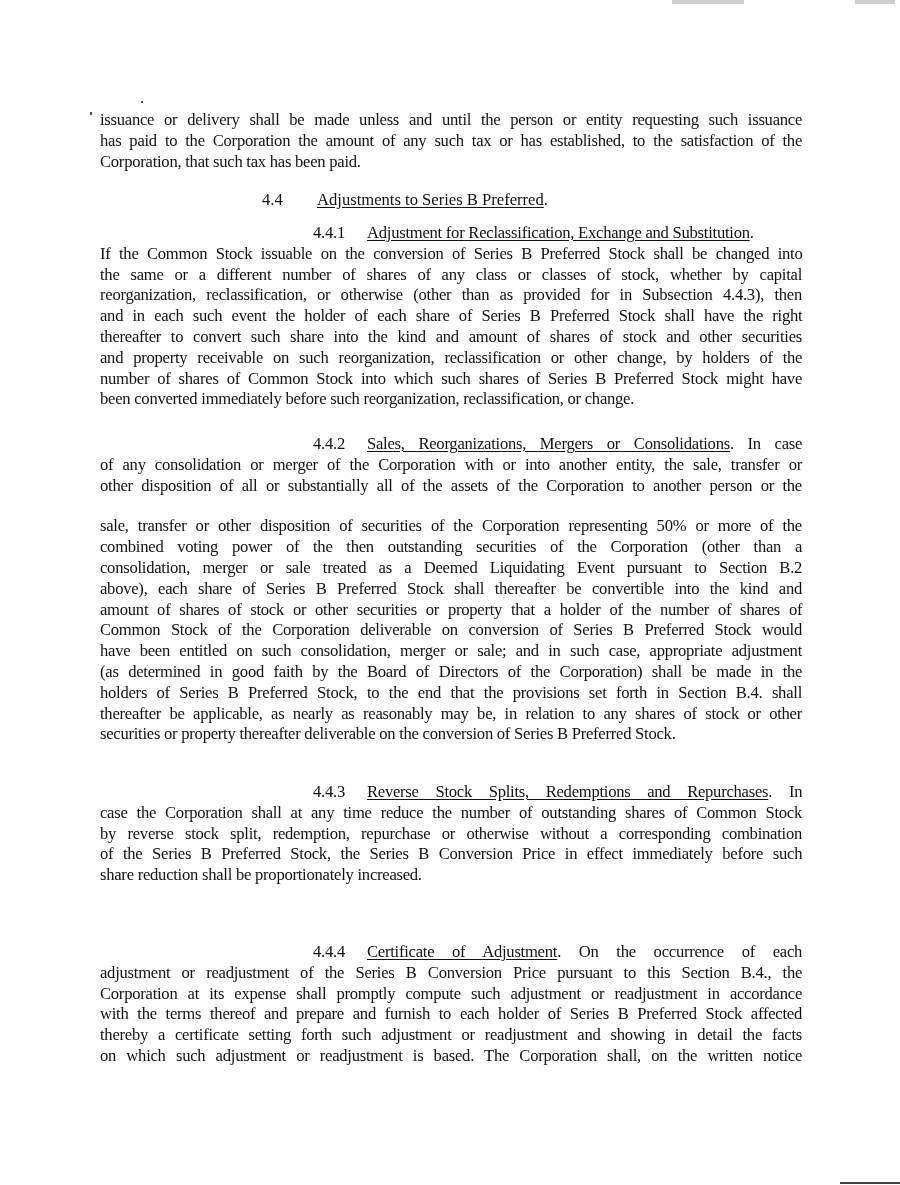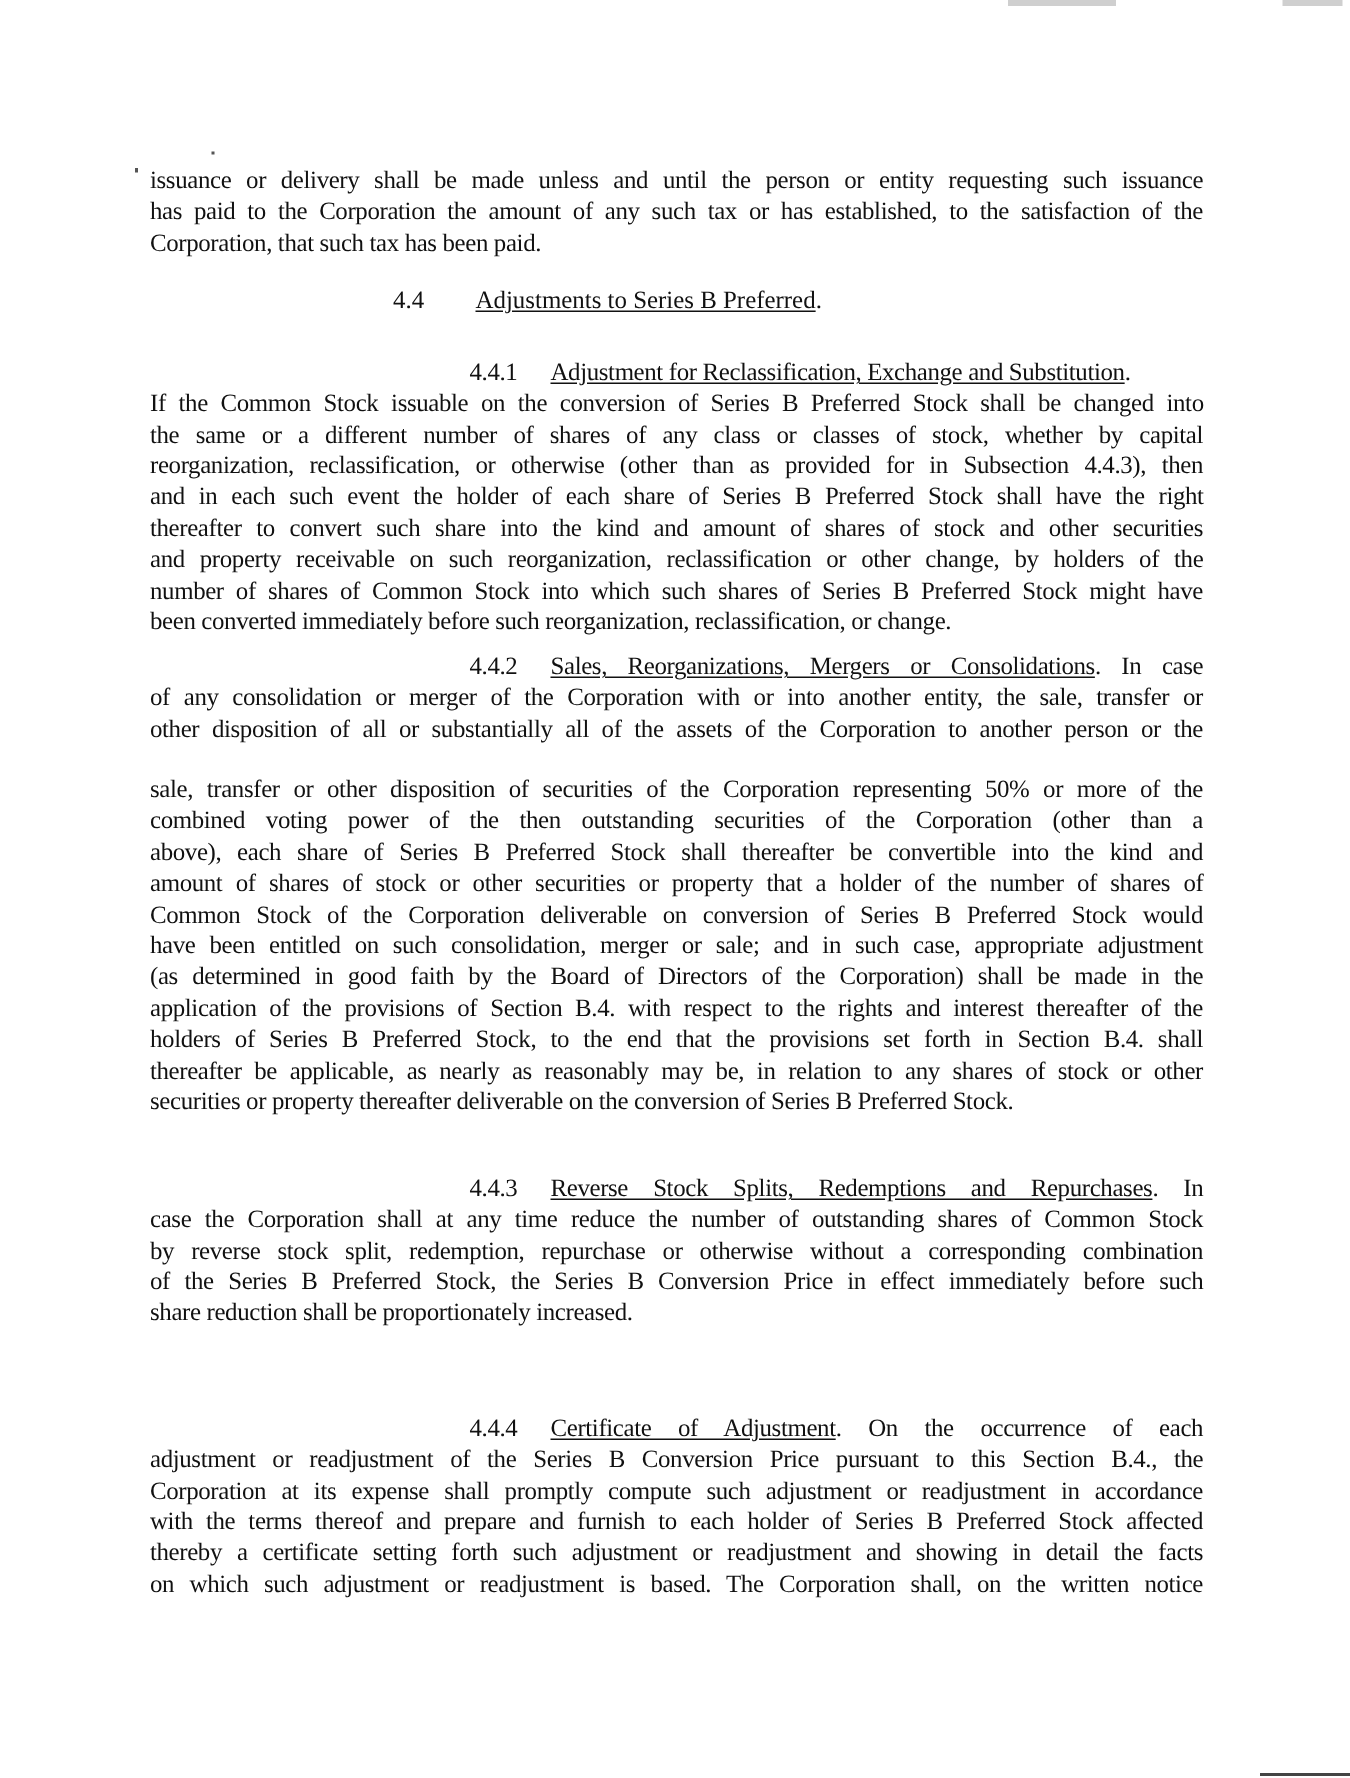--- a/index.html
+++ b/index.html
@@ -91,21 +91,21 @@
   <div class="text-block" style="top:110px;">
     <span class="line" style="display: block; word-spacing: 5.93333px;">issuance or delivery shall be made unless and until the person or entity requesting such issuance</span>
     <span class="line" style="display: block; word-spacing: 4.05556px;">has paid to the Corporation the amount of any such tax or has established, to the satisfaction of the</span>
     <span class="line last">Corporation, that such tax has been paid.</span>
   </div>
 
   <div class="sec-4-4">
     <span class="num">4.4</span><span class="ul">Adjustments to Series B Preferred</span><span>.</span>
   </div>
 
-  <div class="text-block" style="top:238px;">
+  <div class="text-block" style="top:223px;">
     <span class="heading-line">
       <span class="sub-num">4.4.1</span><span class="ul">Adjustment for Reclassification, Exchange and Substitution</span><span>.</span>
     </span>
     <span class="line" style="display: block; word-spacing: 4.5625px;">If the Common Stock issuable on the conversion of Series B Preferred Stock shall be changed into</span>
     <span class="line" style="display: block; word-spacing: 7px;">the same or a different number of shares of any class or classes of stock, whether by capital</span>
     <span class="line" style="display: block; word-spacing: 6.41667px;">reorganization, reclassification, or otherwise (other than as provided for in Subsection 4.4.3), then</span>
     <span class="line" style="display: block; word-spacing: 5.38889px;">and in each such event the holder of each share of Series B Preferred Stock shall have the right</span>
     <span class="line" style="display: block; word-spacing: 5.875px;">thereafter to convert such share into the kind and amount of shares of stock and other securities</span>
     <span class="line" style="display: block; word-spacing: 6.07692px;">and property receivable on such reorganization, reclassification or other change, by holders of the</span>
     <span class="line" style="display: block; word-spacing: 4.125px;">number of shares of Common Stock into which such shares of Series B Preferred Stock might have</span>
@@ -114,26 +114,26 @@
 
   <div class="text-block" style="top:434px;">
     <span class="line" style="padding-left: 213px; display: block; word-spacing: 9.83333px;">
       <span class="num" style="width:54px;">4.4.2</span><span class="ul">Sales, Reorganizations, Mergers or Consolidations</span><span>.</span>
       <span>In case</span>
     </span>
     <span class="line" style="display: block; word-spacing: 5.25px;">of any consolidation or merger of the Corporation with or into another entity, the sale, transfer or</span>
     <span class="line" style="display: block; word-spacing: 4.52941px;">other disposition of all or substantially all of the assets of the Corporation to another person or the</span>
     <span class="line" style="display: block; word-spacing: 5.2px; margin-top: 20px;">sale, transfer or other disposition of securities of the Corporation representing 50% or more of the</span>
     <span class="line" style="display: block; word-spacing: 9.84615px;">combined voting power of the then outstanding securities of the Corporation (other than a</span>
+    <span class="line" style="display: block; word-spacing: 8.46154px;">consolidation, merger or sale treated as a Deemed Liquidating Event pursuant to Section B.2</span>
     <span class="line" style="display: block; word-spacing: 6.6px;">above), each share of Series B Preferred Stock shall thereafter be convertible into the kind and</span>
     <span class="line" style="display: block; word-spacing: 4.94444px;">amount of shares of stock or other securities or property that a holder of the number of shares of</span>
     <span class="line" style="display: block; word-spacing: 6.69231px;">Common Stock of the Corporation deliverable on conversion of Series B Preferred Stock would</span>
     <span class="line" style="display: block; word-spacing: 5.42857px;">have been entitled on such consolidation, merger or sale; and in such case, appropriate adjustment</span>
     <span class="line" style="display: block; word-spacing: 5.64706px;">(as determined in good faith by the Board of Directors of the Corporation) shall be made in the</span>
-    <span class="line" style="display: block; word-spacing: 4.6875px;">application of the provisions of Section B.4. with respect to the rights and interest thereafter of the</span>
     <span class="line" style="display: block; word-spacing: 5.52941px;">holders of Series B Preferred Stock, to the end that the provisions set forth in Section B.4. shall</span>
     <span class="line" style="display: block; word-spacing: 4.52941px;">thereafter be applicable, as nearly as reasonably may be, in relation to any shares of stock or other</span>
     <span class="line last">securities or property thereafter deliverable on the conversion of Series B Preferred Stock.</span>
   </div>
 
   <div class="text-block" style="top:782px;">
     <span class="line" style="padding-left: 213px; display: block; word-spacing: 12.8333px;">
       <span class="num" style="width:54px;">4.4.3</span><span class="ul">Reverse Stock Splits, Redemptions and Repurchases</span><span>.</span>
       <span>In</span>
     </span>

